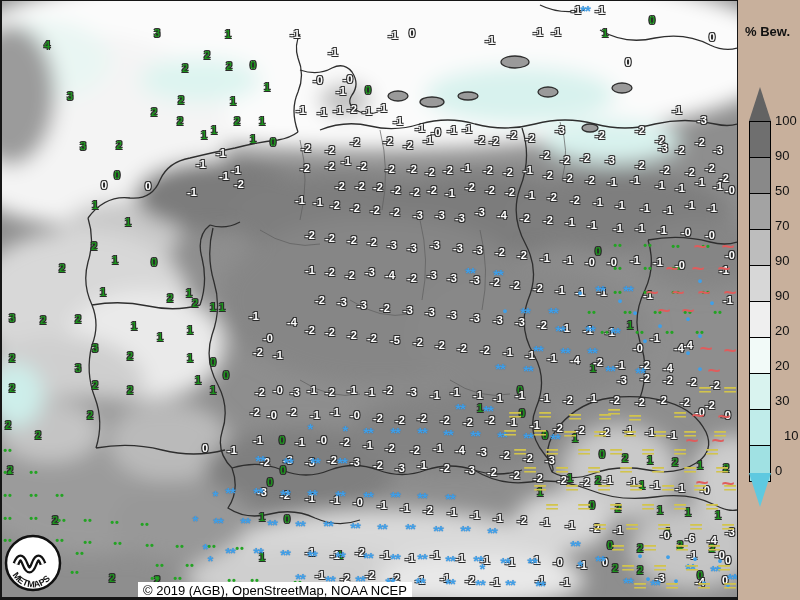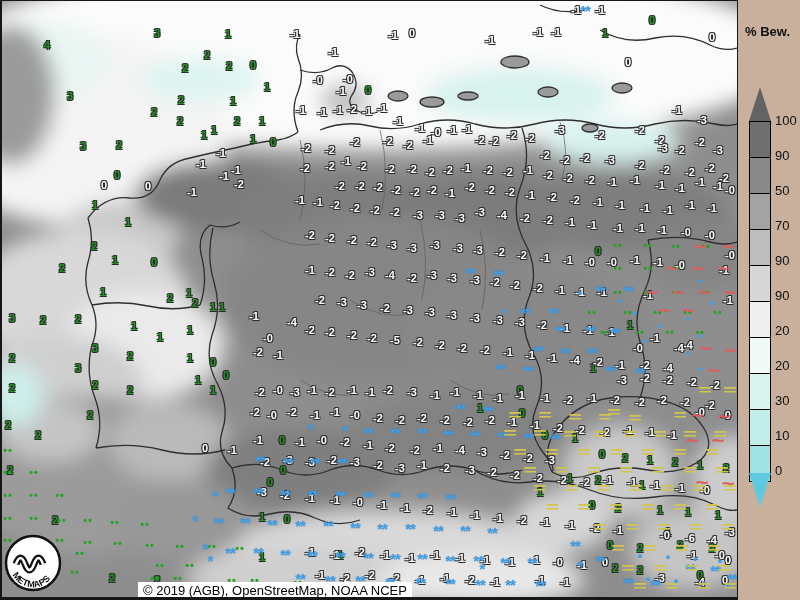--- a/index.html
+++ b/index.html
@@ -813,21 +813,21 @@
     <div id="cb-arrow-bot" style="border-top-color: rgb(94, 201, 224);"></div>
   <div class="cb-lab" style="top: 113px;">100</div>
       <div class="cb-lab" style="top: 148px;">90</div>
       <div class="cb-lab" style="top: 183px;">50</div>
       <div class="cb-lab" style="top: 218px;">70</div>
       <div class="cb-lab" style="top: 253px;">90</div>
       <div class="cb-lab" style="top: 288px;">90</div>
       <div class="cb-lab" style="top: 323px;">20</div>
       <div class="cb-lab" style="top: 358px;">20</div>
       <div class="cb-lab" style="top: 393px;">30</div>
-      <div class="cb-lab" style="top: 428px;">10</div>
+      <div class="cb-lab" style="top: 428px; margin-left: 9px;">10</div>
       <div class="cb-lab" style="top: 463px;">0</div>
     </div>
 
   <div id="copyright">© 2019 (AGB), OpenStreetMap, NOAA NCEP</div>
 
   <svg id="logo" viewBox="0 0 62 64">
     <circle cx="30" cy="30" r="27" fill="#ffffff" stroke="#111111" stroke-width="2.5"></circle>
     <path d="M13,31 q4.5,-12 9,0 q4.5,12 9,0 q4.5,-12 9,0" stroke="#111111" stroke-width="7" fill="none"></path>
     <path d="M13,31 q4.5,-12 9,0 q4.5,12 9,0 q4.5,-12 9,0" stroke="#ffffff" stroke-width="2.5" fill="none"></path>
     <defs>

